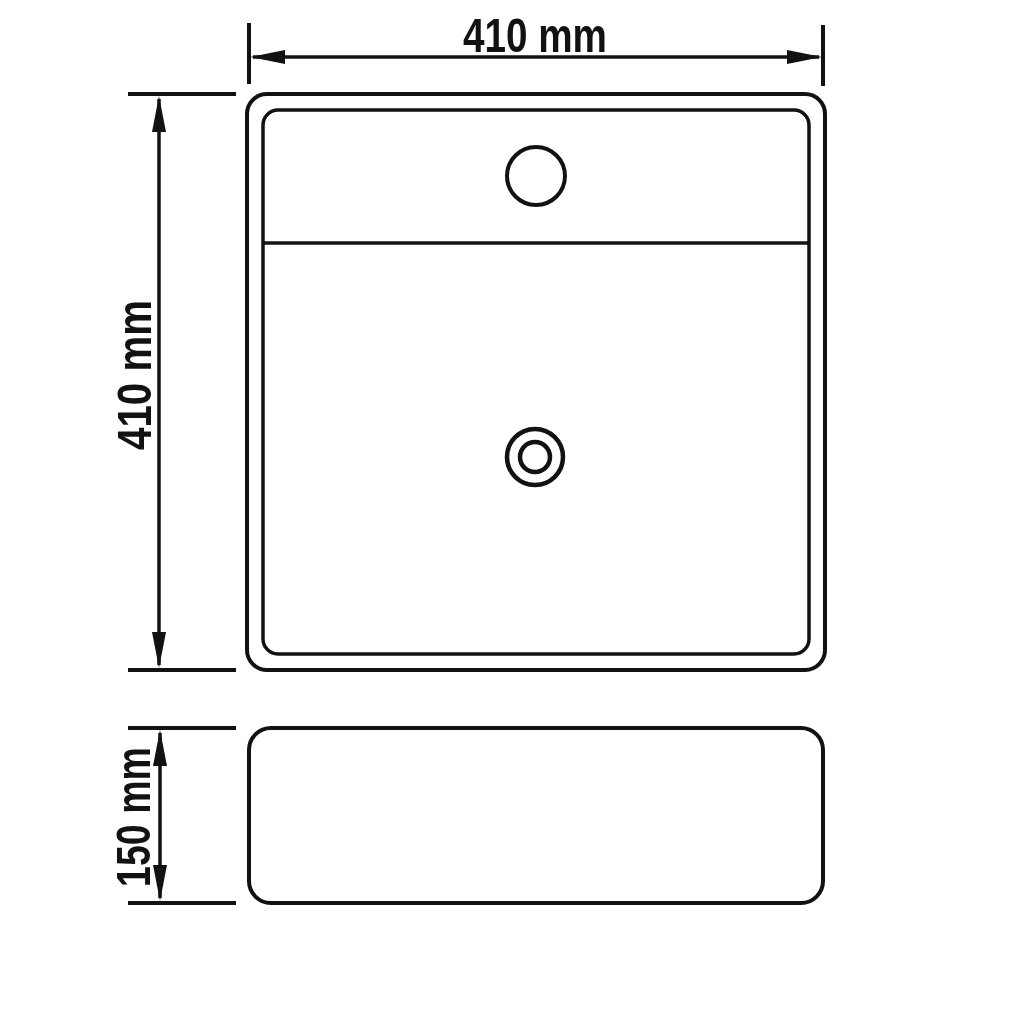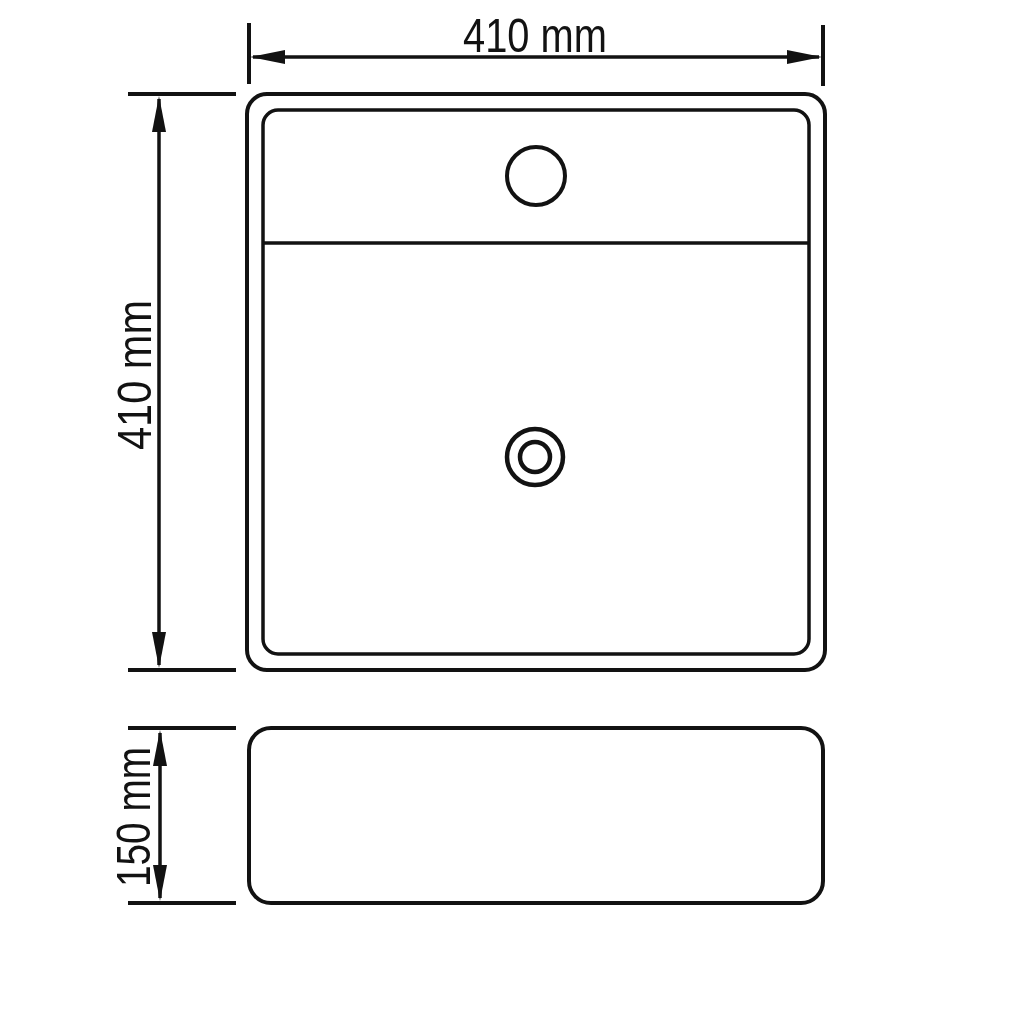--- a/index.html
+++ b/index.html
@@ -6,20 +6,21 @@
     margin: 0;
     padding: 0;
     background: #ffffff;
   }
   .canvas {
     position: relative;
     width: 909px;
     height: 1024px;
     background: #ffffff;
     overflow: hidden;
+    font-weight: bold;
   }
   svg { display: block; }
   .stroke {
     stroke: #121212;
     fill: none;
     stroke-linecap: butt;
   }
   .arrowhead {
     fill: #121212;
     stroke: none;

